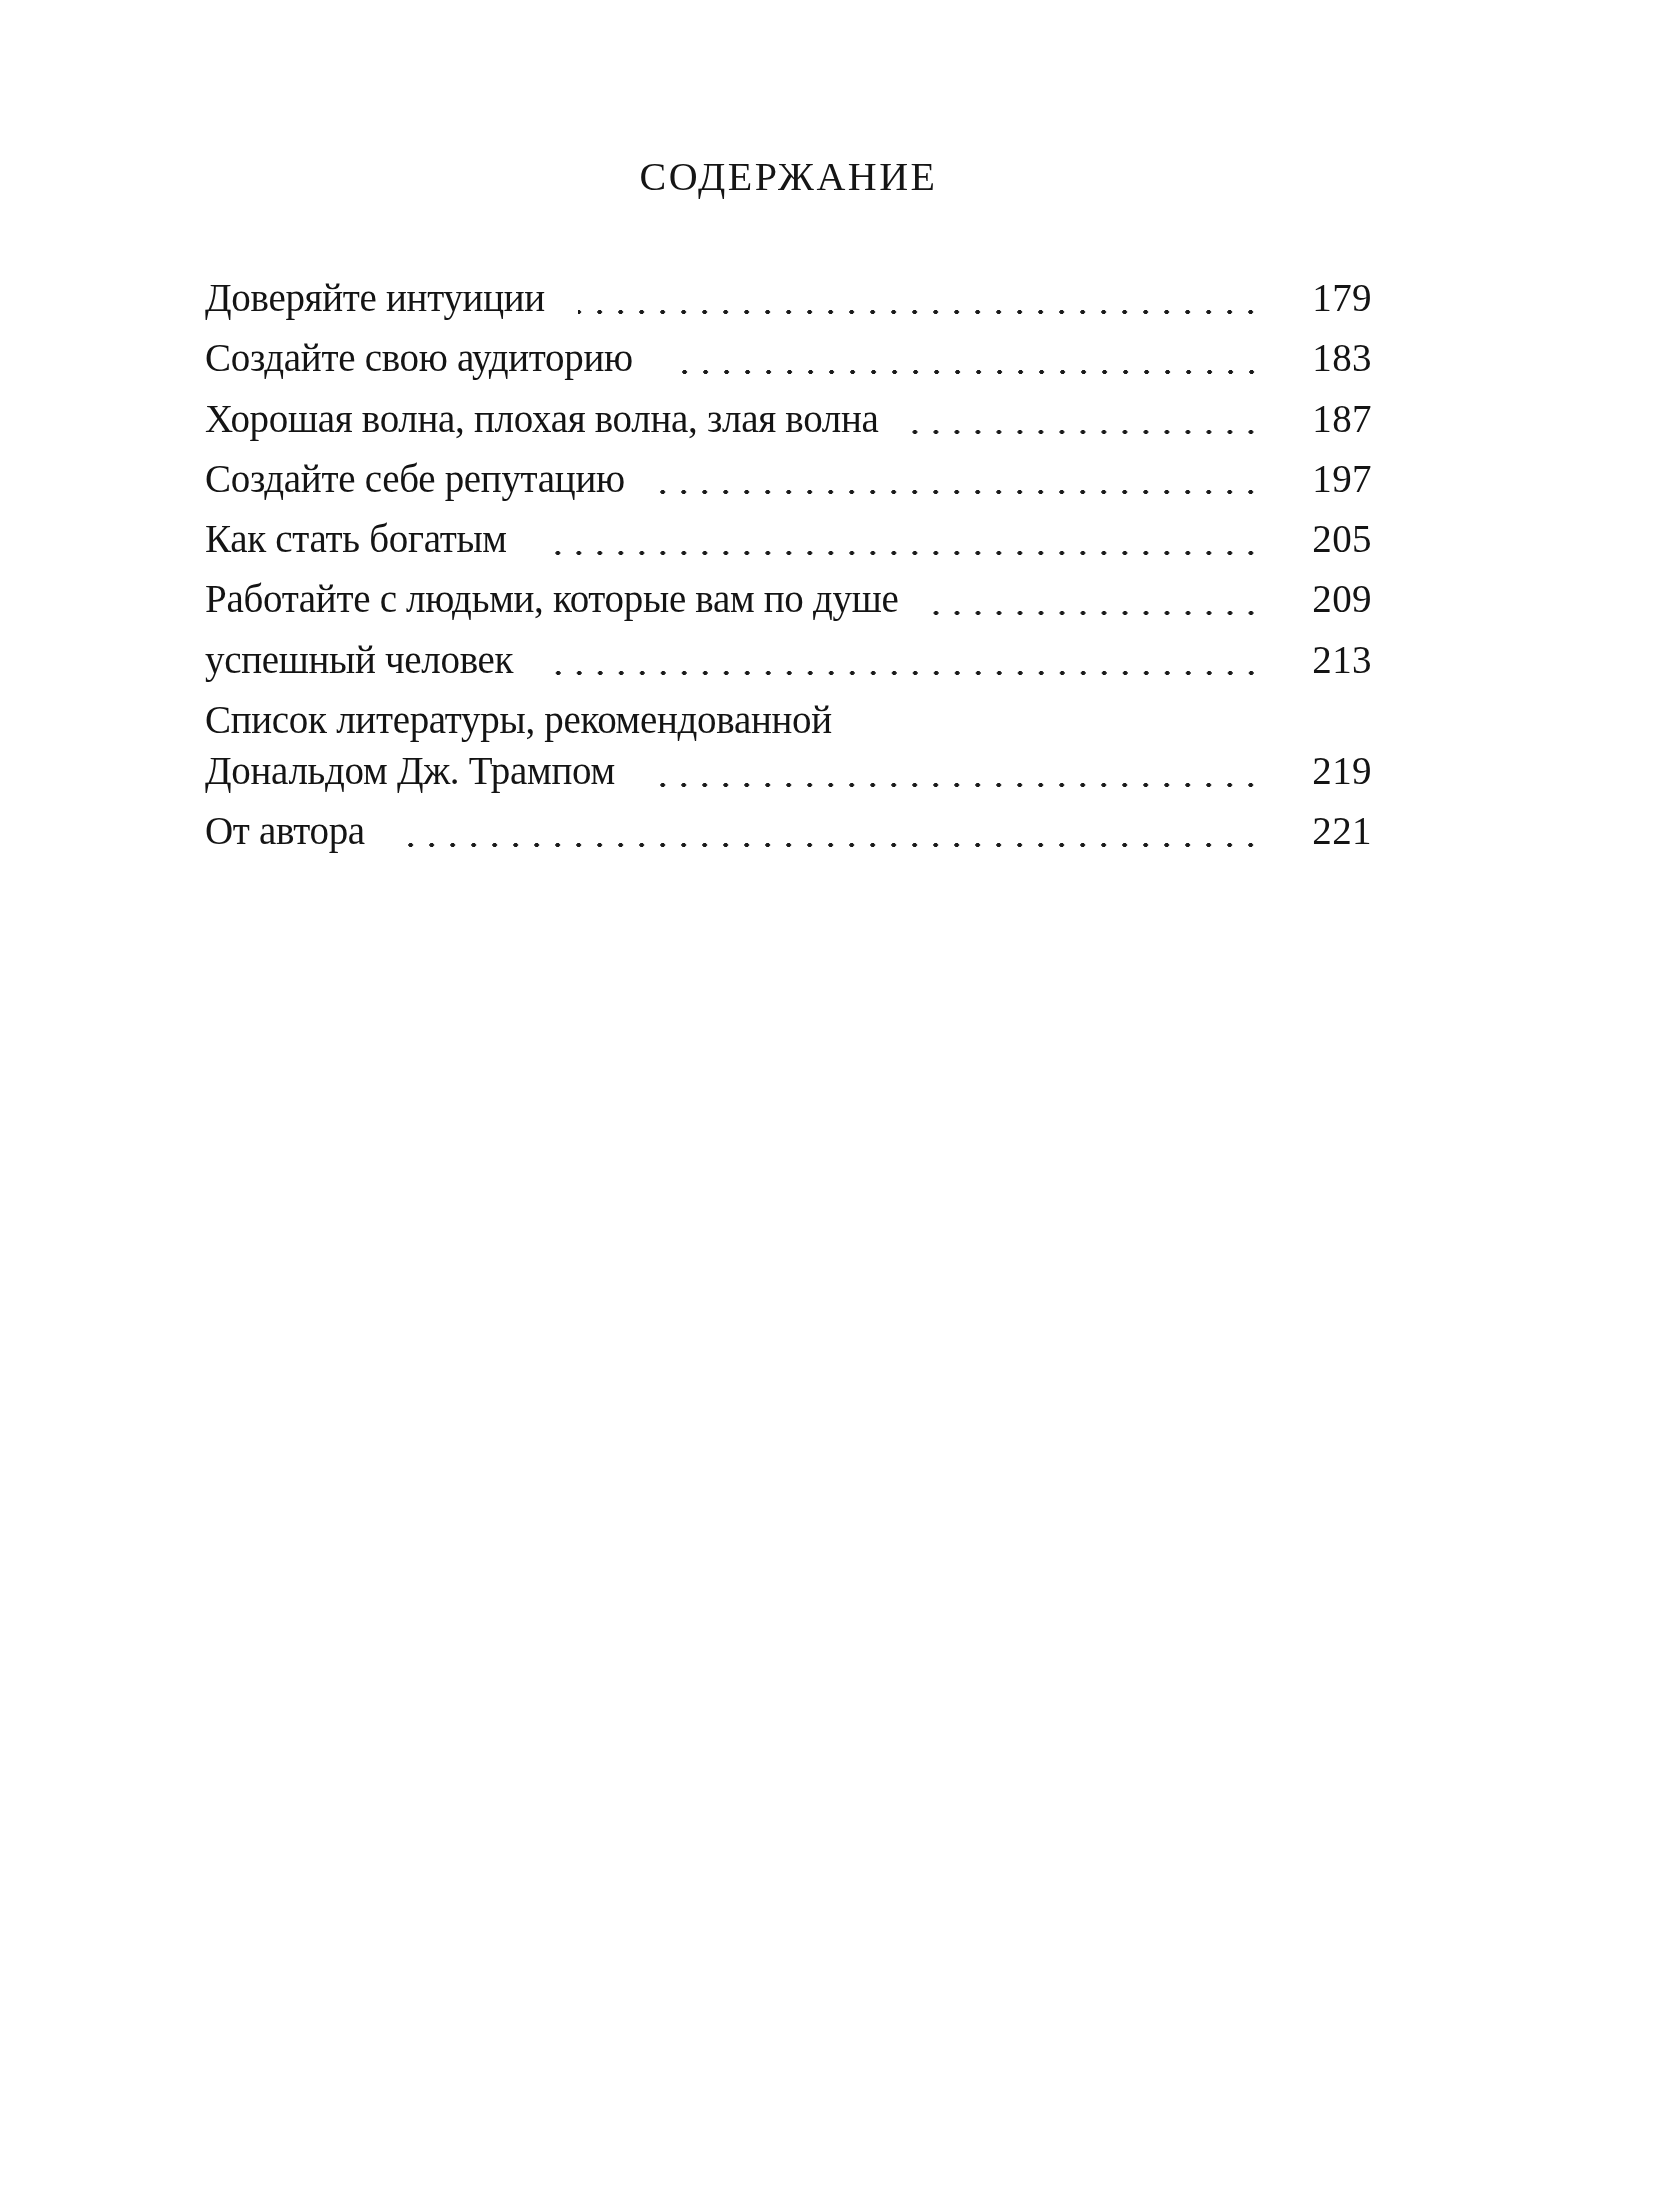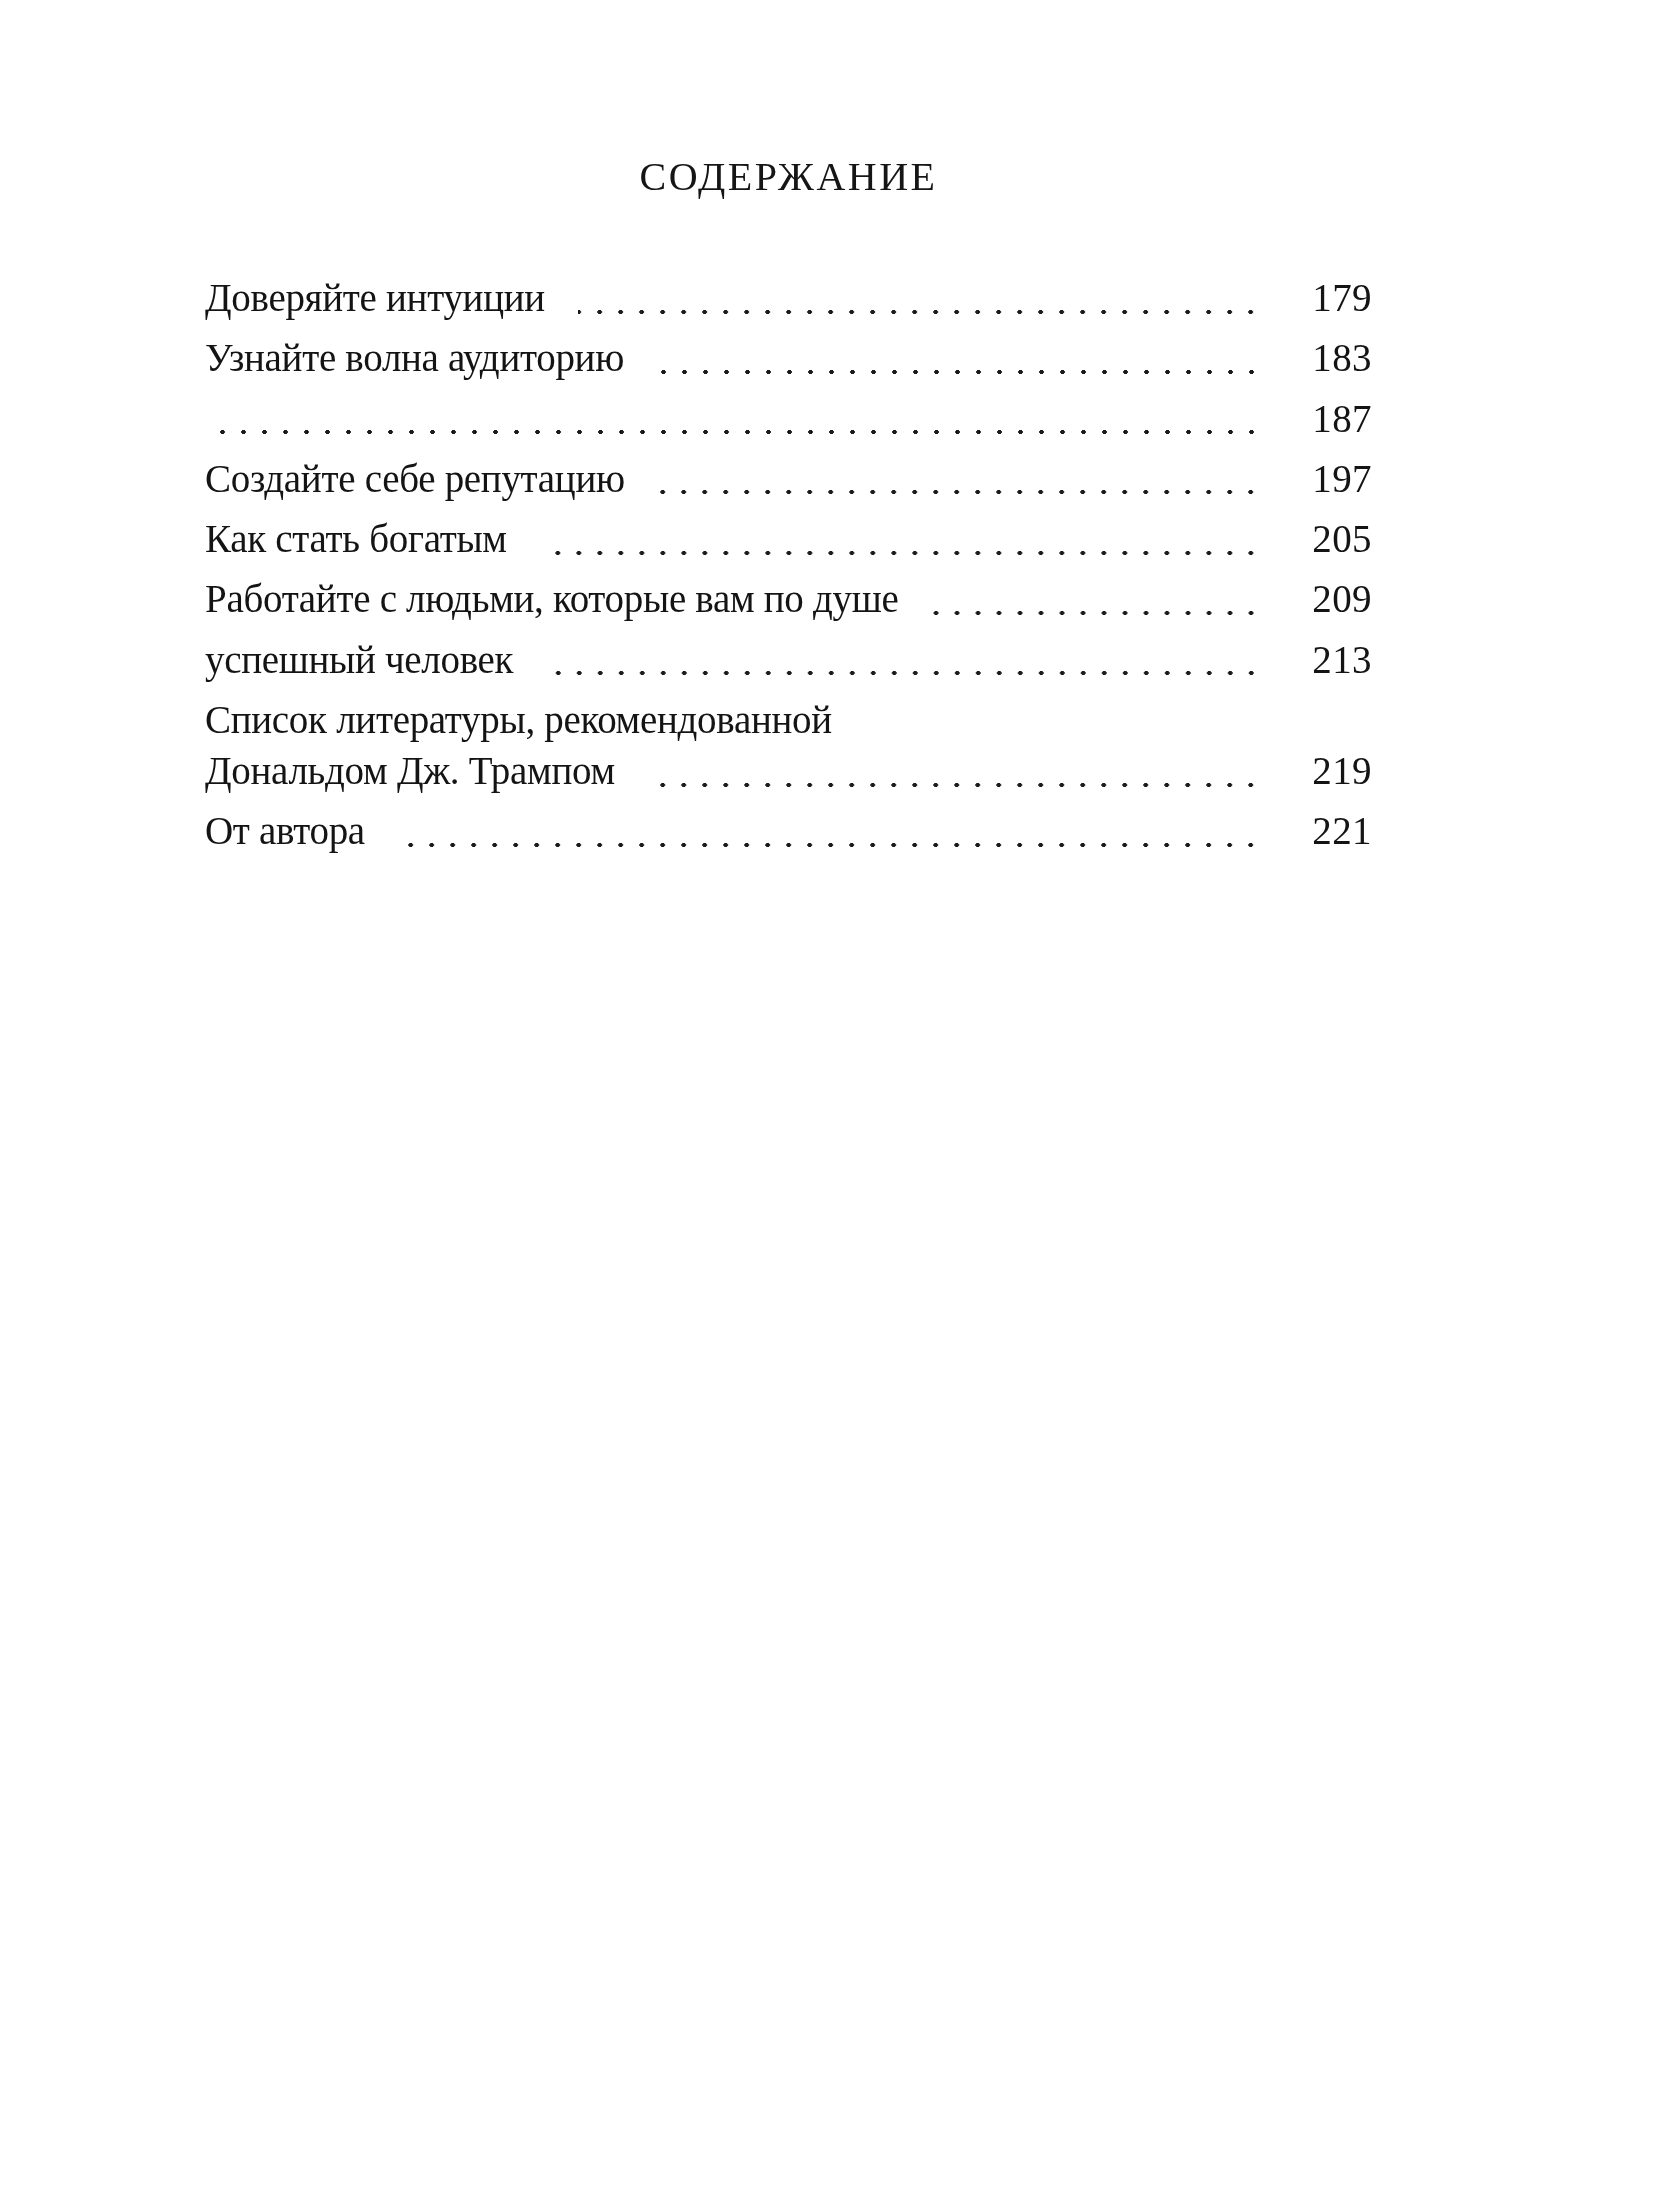--- a/index.html
+++ b/index.html
@@ -74,27 +74,28 @@
   <div class="toc-list">
       <div class="toc-entry">
         <div class="toc-line">
           <span class="toc-text">Доверяйте интуиции</span>
           <span class="leader"></span>
           <span class="page-num">179</span>
         </div>
       </div>
       <div class="toc-entry">
         <div class="toc-line">
-          <span class="toc-text">Узнайте волна аудиторию</span>
+          <span class="toc-text">Создайте свою аудиторию</span>
           <span class="leader"></span>
           <span class="page-num">183</span>
         </div>
       </div>
       <div class="toc-entry">
         <div class="toc-line">
+          <span class="toc-text">Хорошая волна, плохая волна, злая волна</span>
           <span class="leader"></span>
           <span class="page-num">187</span>
         </div>
       </div>
       <div class="toc-entry">
         <div class="toc-line">
           <span class="toc-text">Создайте себе репутацию</span>
           <span class="leader"></span>
           <span class="page-num">197</span>
         </div>

